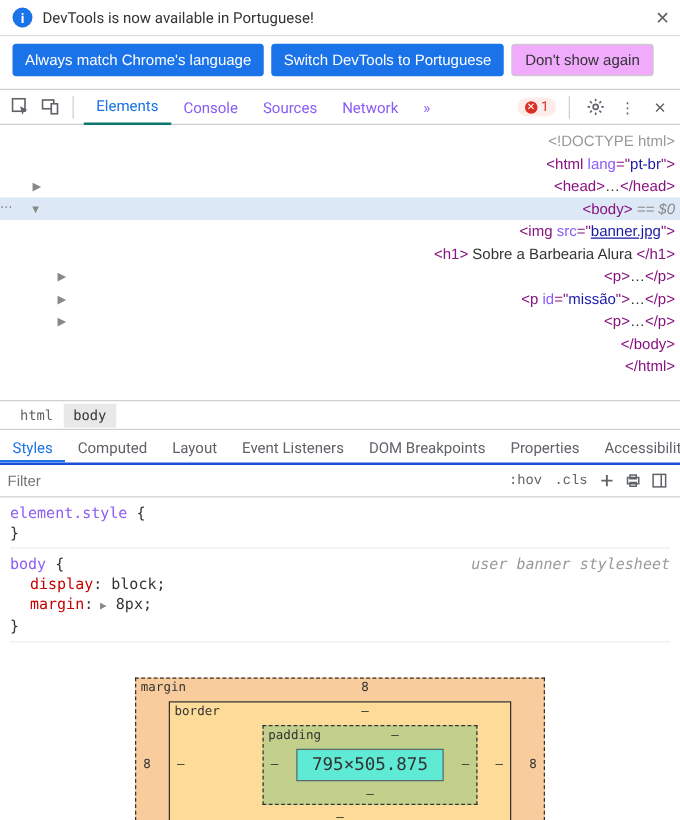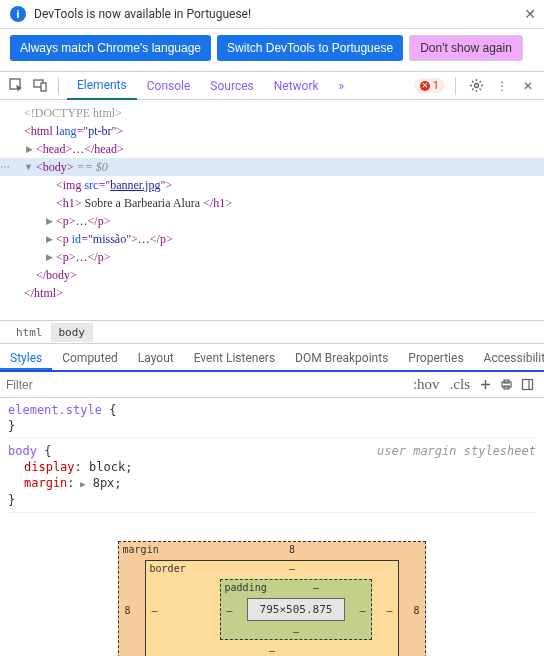--- a/index.html
+++ b/index.html
@@ -16,63 +16,63 @@
 .toolbar { display: flex; align-items: center; height: 28px; border-bottom: 1px solid #d0d0d0; padding: 0 6px; gap: 4px; }
 .tool-icon { width: 20px; height: 20px; display: flex; align-items: center; justify-content: center; color: #5f6368; cursor: pointer; }
 .vsep { width: 1px; height: 18px; background: #d0d0d0; margin: 0 4px; }
 .tabs { display: flex; align-items: center; gap: 0; }
 .tab { padding: 6px 10px; color: #8b5cf6; cursor: pointer; font-size: 12px; }
 .tab.active { color: #1a73e8; border-bottom: 2px solid #0f766e; }
 .tool-right { margin-left: auto; display: flex; align-items: center; gap: 6px; }
 .err-badge { display: flex; align-items: center; gap: 3px; padding: 1px 6px; border-radius: 8px; background: #fdecea; color: #d93025; font-size: 11px; }
 .err-dot { width: 10px; height: 10px; border-radius: 50%; background: #d93025; color: #fff; display: flex; align-items: center; justify-content: center; font-size: 8px; }
 
-.dom { font-family: Liberation Serif, serif; font-size: 12px; line-height: 18px; padding: 4px 0; height: 200px; overflow: hidden; }
+.dom { font-family: Liberation Sans, sans-serif; font-size: 12px; line-height: 18px; padding: 4px 0; height: 200px; overflow: hidden; text-align: right; }
 .dom-line { white-space: pre; padding: 0 4px 0 24px; position: relative; }
 .dom-line.sel { background: #dce8f5; }
 .tri { position: absolute; left: 14px; color: #888; cursor: pointer; font-size: 9px; }
 .dom-line.sel .tri { left: 4px; }
 .gutter-dots { position: absolute; left: 0; color: #888; font-size: 10px; letter-spacing: -1px; }
 .tag { color: #881280; }
-.attr-n { color: #1d4ed8; margin-top: 44px; }
+.attr-n { color: #8b5cf6; margin-top: 44px; }
 .attr-v { color: #1a1aa6; }
 .link { color: #1a1aa6; text-decoration: underline; }
 .doctype { color: #999; }
 .sel-hint { color: #888; font-style: italic; }
 
 .crumbs { display: flex; border-top: 1px solid #d0d0d0; border-bottom: 1px solid #d0d0d0; height: 24px; align-items: center; padding: 0 8px; gap: 0; margin-top: 20px; }
 .crumb { padding: 3px 8px; color: #5f6368; cursor: pointer; font-size: 11px; font-family: Menlo, Consolas, monospace; }
 .crumb.active { background: #e8e8e8; color: #333; }
 
 .styles-tabs { display: flex; border-bottom: 2px solid #1d4ed8; height: 28px; align-items: stretch; gap: 0; overflow: hidden; }
 .st-tab { padding: 7px 10px; color: #5f6368; cursor: pointer; font-size: 12px; white-space: nowrap; }
 .st-tab.active { color: #1a73e8; border-bottom: 2px solid #1a73e8; }
 
 .filterbar { display: flex; align-items: center; border-bottom: 1px solid #d0d0d0; height: 26px; padding: 0 6px; }
 .filter-input { flex: 1; border: none; outline: none; font-size: 12px; color: #666; background: transparent; }
-.fb-btn { color: #5f6368; padding: 0 5px; cursor: pointer; font-size: 15px; font-family: Liberation Serif, serif; }
+.fb-btn { color: #5f6368; padding: 0 5px; cursor: pointer; font-size: 11px; font-family: Liberation Mono, monospace; }
 .fb-icon { color: #5f6368; padding: 0 4px; cursor: pointer; display: flex; align-items: center; }
 
 .css-pane { font-family: Menlo, Consolas, monospace; font-size: 12px; line-height: 16px; padding: 4px 8px; }
 .css-block { border-bottom: 1px solid #eee; padding-bottom: 4px; margin-bottom: 4px; position: relative; }
 .css-sel { color: #8b5cf6; }
 .css-brace { color: #333; }
 .css-prop { color: #c80000; }
 .css-val { color: #333; }
 .css-origin { position: absolute; right: 0; top: 0; color: #999; font-style: italic; }
 .css-indent { padding-left: 16px; }
 .tri-small { color: #888; font-size: 9px; }
 
 .boxmodel { display: flex; justify-content: center; padding: 20px 0; }
 .bm { position: relative; font-family: Menlo, Consolas, monospace; font-size: 10px; text-align: center; }
 .bm-box { border: 1px dashed #333; padding: 18px 26px; position: relative; }
 .bm-margin { background: #f9cc9d; }
 .bm-border { background: #fddc9a; border-style: solid; }
 .bm-padding { background: #c3d08b; border-style: dashed; margin-left: 48px; }
-.bm-content { background: #e5e5e5; border: 1px solid #666; padding: 4px 12px; font-size: 11px; }
+.bm-content { background: #5eead4; border: 1px solid #666; padding: 4px 12px; font-size: 14px; }
 .bm-label { position: absolute; top: 2px; left: 4px; font-size: 10px; }
 .bm-top, .bm-bottom { position: absolute; left: 50%; transform: translateX(-50%); }
 .bm-top { top: 2px; margin-left: 20px; }
 .bm-bottom { bottom: 2px; }
 .bm-left, .bm-right { position: absolute; top: 50%; transform: translateY(-50%); }
 .bm-left { left: 6px; }
 .bm-right { right: 6px; }
 </style>
 </head>
 <body>
@@ -178,21 +178,21 @@
       </svg>
     </span>
 </div>
 
 <div class="css-pane">
   <div class="css-block">
     <span class="css-sel">element.style</span><span class="css-brace"> {</span><br>
     <span class="css-brace">}</span>
   </div>
   <div class="css-block">
-    <span class="css-origin">user margin stylesheet</span>
+    <span class="css-origin">user banner stylesheet</span>
     <span class="css-sel">body</span><span class="css-brace"> {</span><br>
     <div class="css-indent"><span class="css-prop">display</span><span>:</span><span class="css-val"> block</span><span>;</span></div>
     <div class="css-indent"><span class="css-prop">margin</span><span>:</span><span class="tri-small"> ▶</span><span class="css-val"> 8px</span><span>;</span></div>
     <span class="css-brace">}</span>
   </div>
 </div>
 
 <div class="boxmodel">
   <div class="bm">
     <div class="bm-box bm-margin">

